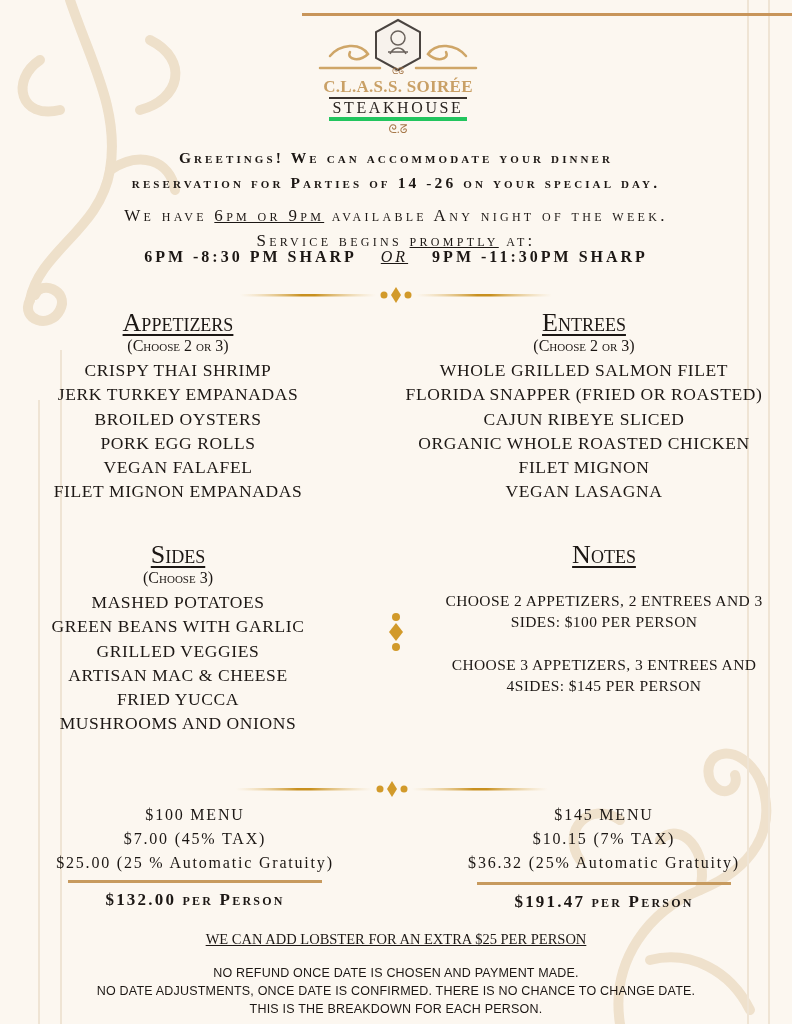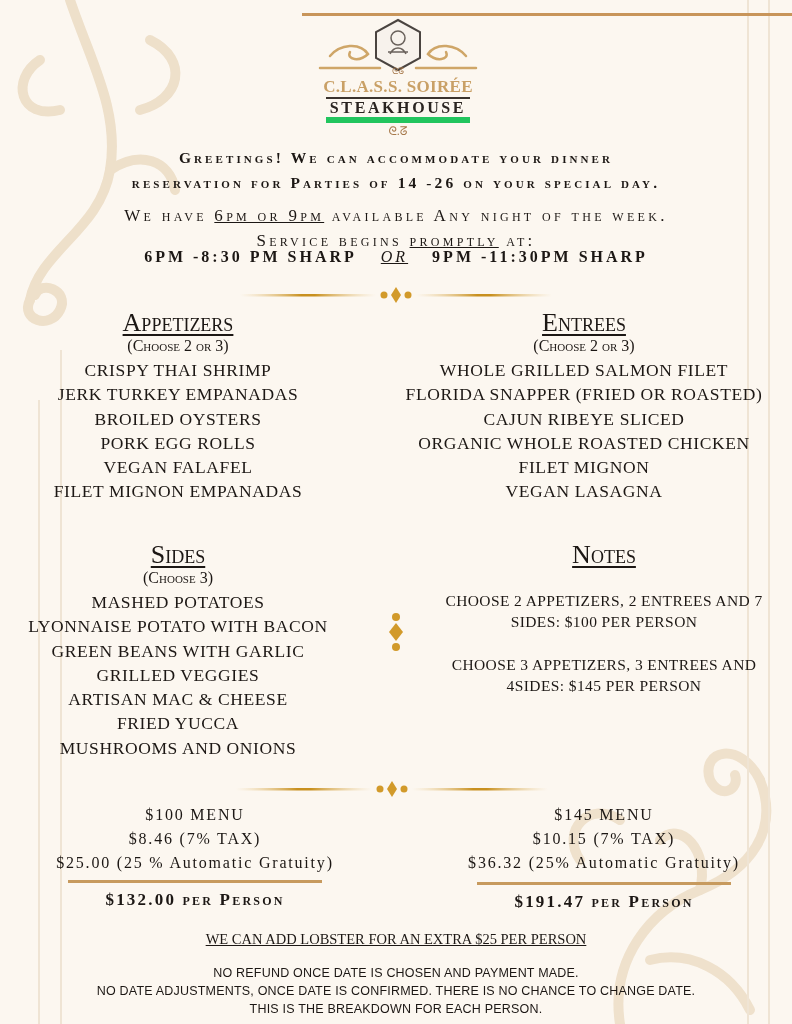--- a/index.html
+++ b/index.html
@@ -14,23 +14,23 @@
     .topline { position: absolute; top: 13px; left: 302px; width: 490px; height: 3px; background: #c8955a; }
 
     
     .logo { position: absolute; left: 310px; top: 18px; width: 176px; text-align: center; }
     .logo-emblem { width: 176px; height: 58px; display: block; margin: 0 auto; }
     .logo-name {
       font-family: "Liberation Serif", serif; font-weight: bold; font-size: 17px;
       color: #c9a066; letter-spacing: 0.3px; line-height: 18px; margin-top: 2px;
     }
     .logo-sub {
-      display: inline-block; font-family: "Liberation Serif", serif; font-weight: bold;
+      display: inline-block; font-family: "Liberation Serif", serif; font-weight: normal;
       font-size: 16px; letter-spacing: 2.6px; color: #2a2420; line-height: 18px;
-      border-top: 2px solid #3a332e; border-bottom: 6px solid #22c55e; padding: 0 4px; margin-top: 1px;
+      border-top: 2px solid #3a332e; border-bottom: 4px solid #22c55e; padding: 0 4px; margin-top: 1px;
     }
     .logo-flourish { font-size: 12px; color: #a6784a; line-height: 12px; margin-top: 2px; }
 
     .center-block { position: absolute; left: 0; width: 792px; text-align: center; }
     .greet { top: 145px; font-weight: bold; font-size: 15.5px; letter-spacing: 3.1px; font-variant: small-caps; line-height: 25px; }
     .have { top: 203px; font-size: 17px; letter-spacing: 3.3px; font-variant: small-caps; line-height: 25px; }
     .times { top: 245px; font-weight: bold; font-size: 16px; letter-spacing: 3px; line-height: 24px; }
     .u { text-decoration: underline; }
     .or-ital { font-style: italic; font-weight: normal; text-decoration: underline; margin: 0 24px; }
 
@@ -146,37 +146,36 @@
   <div class="item">CAJUN RIBEYE SLICED</div>
   <div class="item">ORGANIC WHOLE ROASTED CHICKEN</div>
   <div class="item">FILET MIGNON</div>
   <div class="item">VEGAN LASAGNA</div>
 </div>
 
 <div class="section" style="left:8px;top:540px;width:340px">
   <h2>Sides</h2>
   <div class="sub">(Choose 3)</div>
   <div class="item">MASHED POTATOES</div>
-  <div class="item">LYONNAISE POTATO WITH BACON</div>
   <div class="item">GREEN BEANS WITH GARLIC</div>
   <div class="item">GRILLED VEGGIES</div>
   <div class="item">ARTISAN MAC &amp; CHEESE</div>
   <div class="item">FRIED YUCCA</div>
   <div class="item">MUSHROOMS AND ONIONS</div>
 </div>
 
 <svg class="divider" style="left:386px;top:612px" width="20" height="40" viewBox="0 0 20 40">
   <circle cx="10" cy="5" r="4" fill="#d29a2a"></circle>
   <path d="M10 11 L 17 20 L 10 29 L 3 20 Z" fill="#d29a2a"></path>
   <circle cx="10" cy="35" r="4" fill="#d29a2a"></circle>
 </svg>
 
 <div class="section notes" style="left:426px;top:540px;width:356px">
   <h2 style="margin-bottom:20px">Notes</h2>
-  <div class="note">CHOOSE 2 APPETIZERS, 2 ENTREES AND 7 SIDES: $100 PER PERSON</div>
+  <div class="note">CHOOSE 2 APPETIZERS, 2 ENTREES AND 3 SIDES: $100 PER PERSON</div>
   <div class="note">CHOOSE 3 APPETIZERS, 3 ENTREES AND 4SIDES:  $145 PER PERSON</div>
 </div>
 
 <svg class="divider" style="left:236px;top:780px" width="312" height="18" viewBox="0 0 312 18">
   <defs>
       <linearGradient id="g2" x1="0" x2="1">
         <stop offset="0" stop-color="#e9c98a" stop-opacity="0"></stop>
         <stop offset="0.45" stop-color="#c8901f"></stop>
         <stop offset="0.55" stop-color="#c8901f"></stop>
         <stop offset="1" stop-color="#e9c98a" stop-opacity="0"></stop>
@@ -184,21 +183,21 @@
     </defs>
   <rect x="0" y="8" width="136" height="2.5" fill="url(#g2)"></rect>
   <rect x="176" y="8" width="136" height="2.5" fill="url(#g2)"></rect>
   <circle cx="144" cy="9" r="3.5" fill="#d29a2a"></circle>
   <circle cx="168" cy="9" r="3.5" fill="#d29a2a"></circle>
   <path d="M156 1 L 161 9 L 156 17 L 151 9 Z" fill="#d29a2a"></path>
 </svg>
 
 <div class="price-block" style="left:20px;top:803px;width:350px">
   <div class="price-line">$100 MENU</div>
-  <div class="price-line">$8.46 (7% TAX)</div>
+  <div class="price-line">$7.00 (45% TAX)</div>
   <div class="price-line">$25.00 (25 % Automatic Gratuity)</div>
   <div class="price-rule" style="width:254px"></div>
   <div class="price-total">$132.00 per Person</div>
 </div>
 <div class="price-block" style="left:424px;top:803px;width:360px">
   <div class="price-line">$145 MENU</div>
   <div class="price-line">$10.15 (7% TAX)</div>
   <div class="price-line">$36.32 (25% Automatic Gratuity)</div>
   <div class="price-rule" style="width:254px;margin-top:7px"></div>
   <div class="price-total">$191.47 per Person</div>

